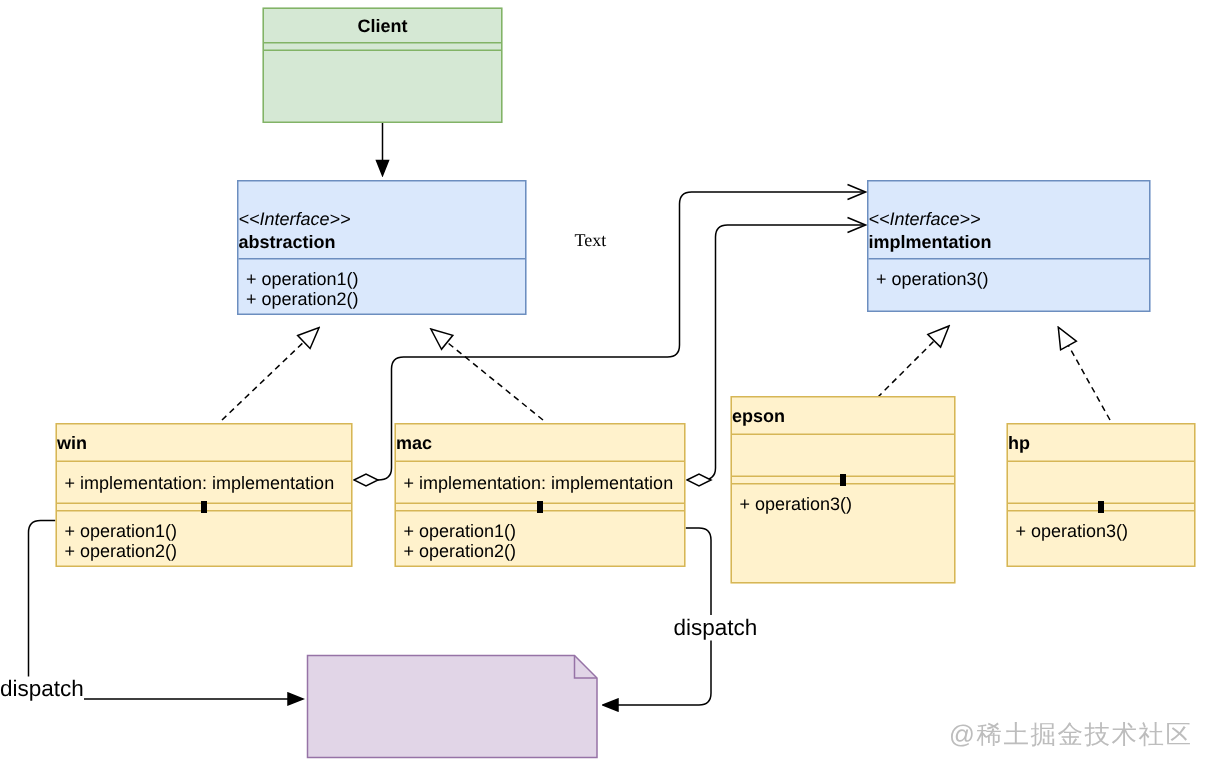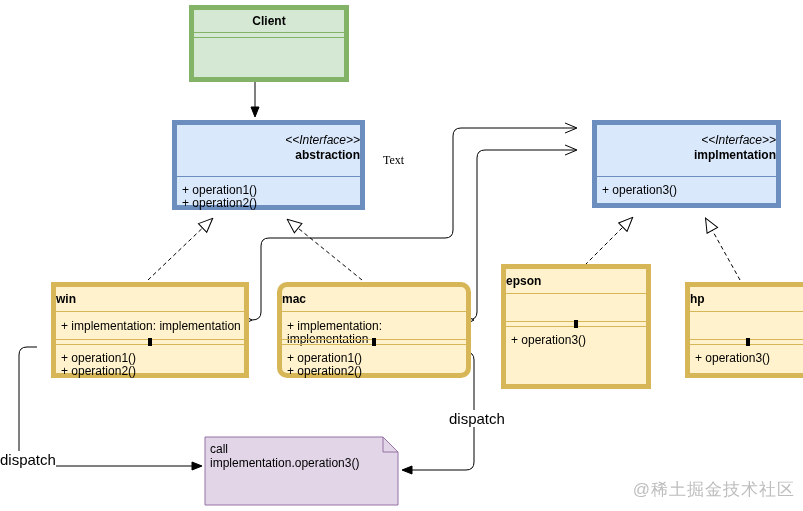--- a/index.html
+++ b/index.html
@@ -3,31 +3,31 @@
 <meta charset="utf-8">
 <style>
   html,body { margin:0; padding:0; }
   * { box-sizing:border-box; }
   .canvas {
     position:relative; width:803px; height:511px; background:#ffffff;
     font-family:"Liberation Sans", sans-serif; color:#000; overflow:hidden;
   }
   svg.edges { position:absolute; left:0; top:0; width:803px; height:511px; }
 
-  .ubox { position:absolute; border:5px solid #7f1d1d; font-size:12px; line-height:13px;margin-left:14px; }
+  .ubox { position:absolute; border:1px solid #7f1d1d; font-size:12px; line-height:13px; }
   .green  { background:var(--class-green-fill);  border-color:var(--class-green-border); }
   .blue   { background:var(--class-blue-fill);   border-color:var(--class-blue-border); }
   .yellow { background:var(--class-yellow-fill); border-color:var(--class-yellow-border); }
 
   .ctitle { height:22px; line-height:22px; font-weight:bold; text-align:center; }
   .dbl { height:6px; border-top:1px solid; border-bottom:1px solid; border-color:inherit; position:relative; }
   .dbl.tick::after { content:""; position:absolute; left:50%; top:-2px; width:4px; height:8px;
                      background:#000; transform:translateX(-50%); }
 
-  .ihead { height:51px; padding-top:8px; text-align:right; line-height:15px; }
+  .ihead { height:51px; padding-top:18px; text-align:left; line-height:15px; }
   .stereo { font-style:italic; }
   .iname { font-weight:bold; }
   .iops { border-top:1px solid; border-color:inherit; padding:7px 0 0 5px; }
 
   .ytitle { height:24px; line-height:24px; font-weight:bold; text-align:left; }
   .yattrs { height:28px; border-top:1px solid; border-color:inherit; padding:8px 0 0 5px; }
   .yops  { padding:7px 0 0 5px; }
 
   .note-text { position:absolute; left:205px; top:437px; width:175px; padding:5px 0 0 5px; font-size:12px; }
   .free-label { position:absolute; font-size:12px;font-family:Liberation Serif, serif; }
@@ -104,21 +104,21 @@
     <div class="yattrs">
       <div>+ implementation: implementation</div>
     </div>
     <div class="dbl tick"></div>
     <div class="yops">
       <div>+ operation1()</div>
       <div>+ operation2()</div>
     </div>
   </div>
 
-  <div class="ubox yellow" style="left:263px; top:282px; width:194px; height:96px;border-radius:10px;">
+  <div class="ubox yellow" style="left:263px; top:282px; width:194px; height:96px;">
     <div class="ytitle">mac</div>
     <div class="yattrs">
       <div>+ implementation: implementation</div>
     </div>
     <div class="dbl tick"></div>
     <div class="yops">
       <div>+ operation1()</div>
       <div>+ operation2()</div>
     </div>
   </div>
@@ -134,21 +134,20 @@
 
   <div class="ubox yellow" style="left:671px; top:282px; width:126px; height:96px;">
     <div class="ytitle">hp</div>
     <div class="yattrs"></div>
     <div class="dbl tick"></div>
     <div class="yops">
       <div>+ operation3()</div>
     </div>
   </div>
 
-  <div class="note-text">call implementation.operation3()</div>
 
   <div class="free-label" style="left:383px; top:153px;">Text</div>
   <div class="edge-label" style="left:0px; top:451px;">dispatch</div>
   <div class="edge-label" style="left:449px; top:410px;">dispatch</div>
 
   <div class="watermark">@稀土掘金技术社区</div>
 
 </div>
 
 </body></html>

